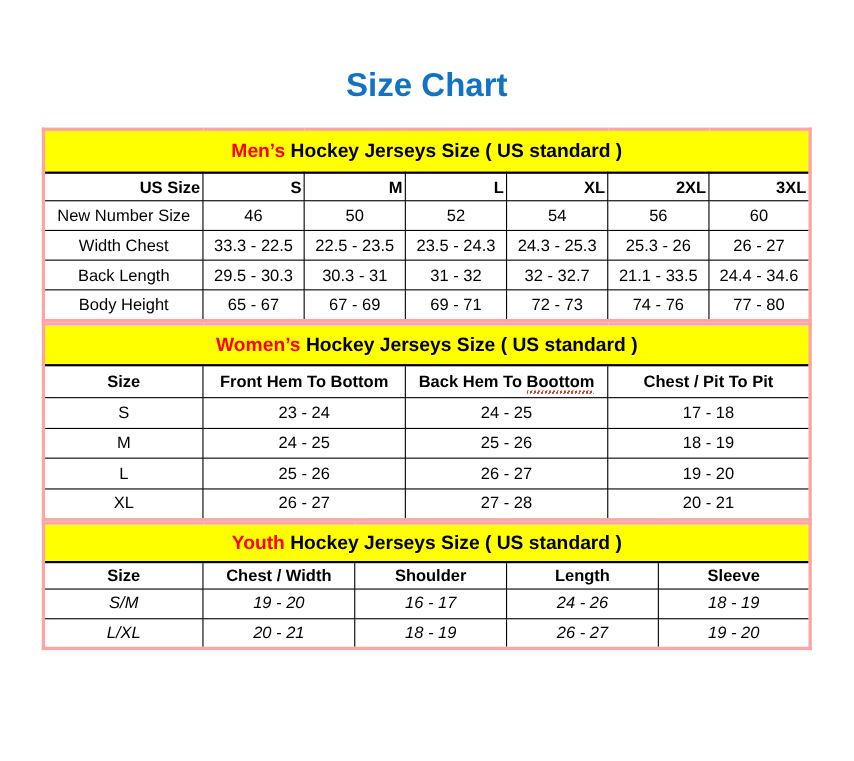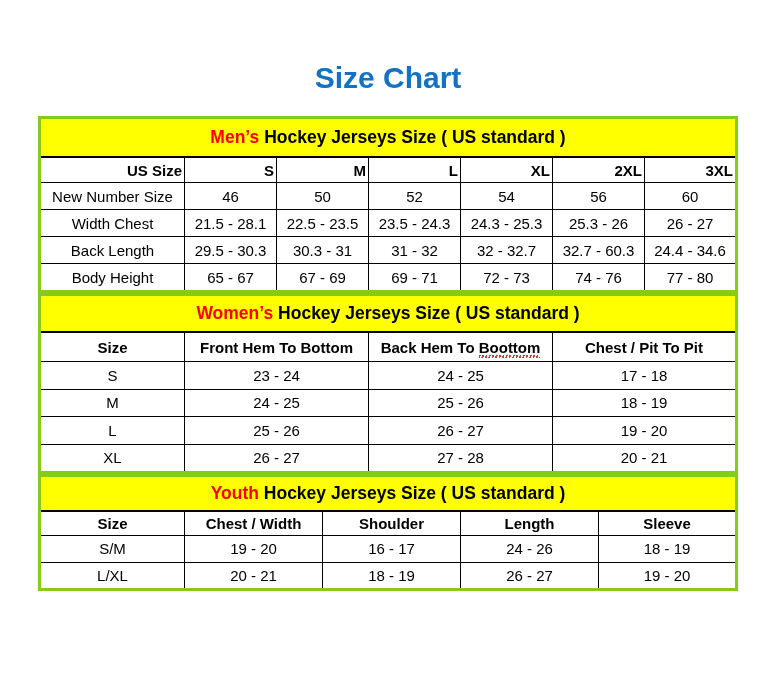--- a/index.html
+++ b/index.html
@@ -27,21 +27,21 @@
   .chart-wrap {
     width: 700px;
     margin-left: 38px;
     margin-top: 20px;
   }
 
   table.sec {
     border-collapse: collapse;
     table-layout: fixed;
     width: 700px;
-    border: 3px solid #84cc16;
+    border: 3px solid #fca5a5;
   }
   table.sec td, table.sec th {
     border: 1.5px solid #000;
     text-align: center;
     vertical-align: middle;
     padding: 0 2px;
     font-size: 15px;
     font-weight: normal;
     white-space: nowrap;
     overflow: hidden;
@@ -71,21 +71,21 @@
   table.mens  tr.band-row td { height: 37px; }
   table.mens  tr.head-row th { height: 24px; text-align: right; }
   table.mens  tr.data-row td, table.mens  tr.data-row th { height: 26px; }
 
   table.womens tr.band-row td { height: 35px; }
   table.womens tr.head-row th { height: 28px; }
   table.womens tr.data-row td, table.womens tr.data-row th { height: 26.5px; }
 
   table.youth tr.band-row td { height: 33px; }
   table.youth tr.head-row th { height: 23px; }
-  table.youth tr.data-row td, table.youth tr.data-row th { height: 25.5px; }
+  table.youth tr.data-row td, table.youth tr.data-row th { height: 25.5px; font-style: italic; }
 
   
   .misspelled {
     position: relative;
     text-decoration-thickness: 1.5px;
     text-underline-offset: 2px;
   }
   .misspelled::after {
     content: "";
     position: absolute;
@@ -130,34 +130,34 @@
             <th class="rowlabel">New Number Size</th>
             <td>46</td>
             <td>50</td>
             <td>52</td>
             <td>54</td>
             <td>56</td>
             <td>60</td>
           </tr>
           <tr class="data-row">
             <th class="rowlabel">Width Chest</th>
-            <td>21.5 - 28.1</td>
+            <td>33.3 - 22.5</td>
             <td>22.5 - 23.5</td>
             <td>23.5 - 24.3</td>
             <td>24.3 - 25.3</td>
             <td>25.3 - 26</td>
             <td>26 - 27</td>
           </tr>
           <tr class="data-row">
             <th class="rowlabel">Back Length</th>
             <td>29.5 - 30.3</td>
             <td>30.3 - 31</td>
             <td>31 - 32</td>
             <td>32 - 32.7</td>
-            <td>32.7 - 60.3</td>
+            <td>21.1 - 33.5</td>
             <td>24.4 - 34.6</td>
           </tr>
           <tr class="data-row">
             <th class="rowlabel">Body Height</th>
             <td>65 - 67</td>
             <td>67 - 69</td>
             <td>69 - 71</td>
             <td>72 - 73</td>
             <td>74 - 76</td>
             <td>77 - 80</td>

